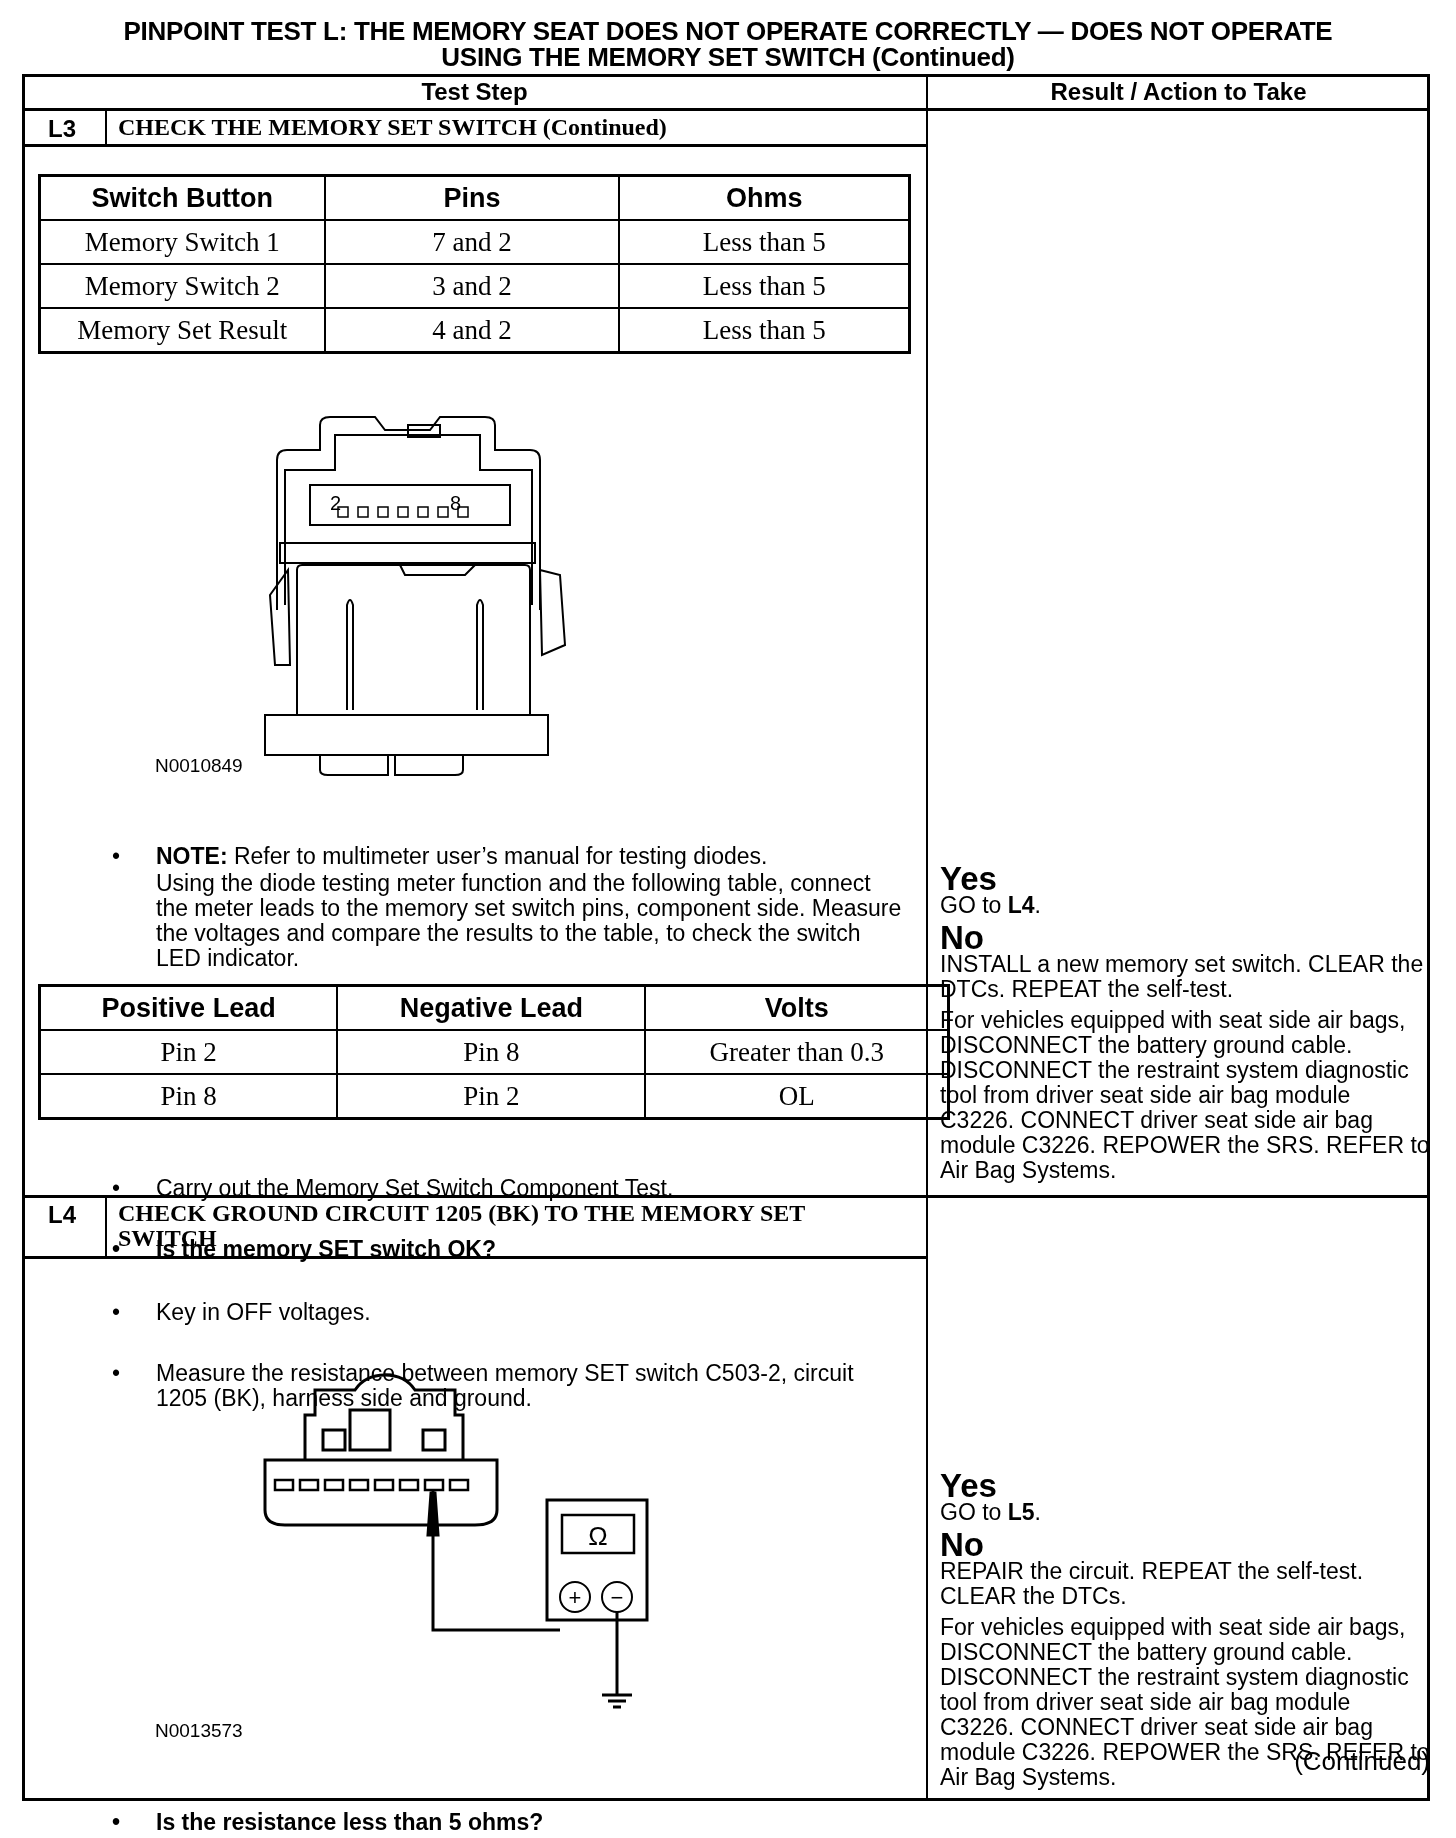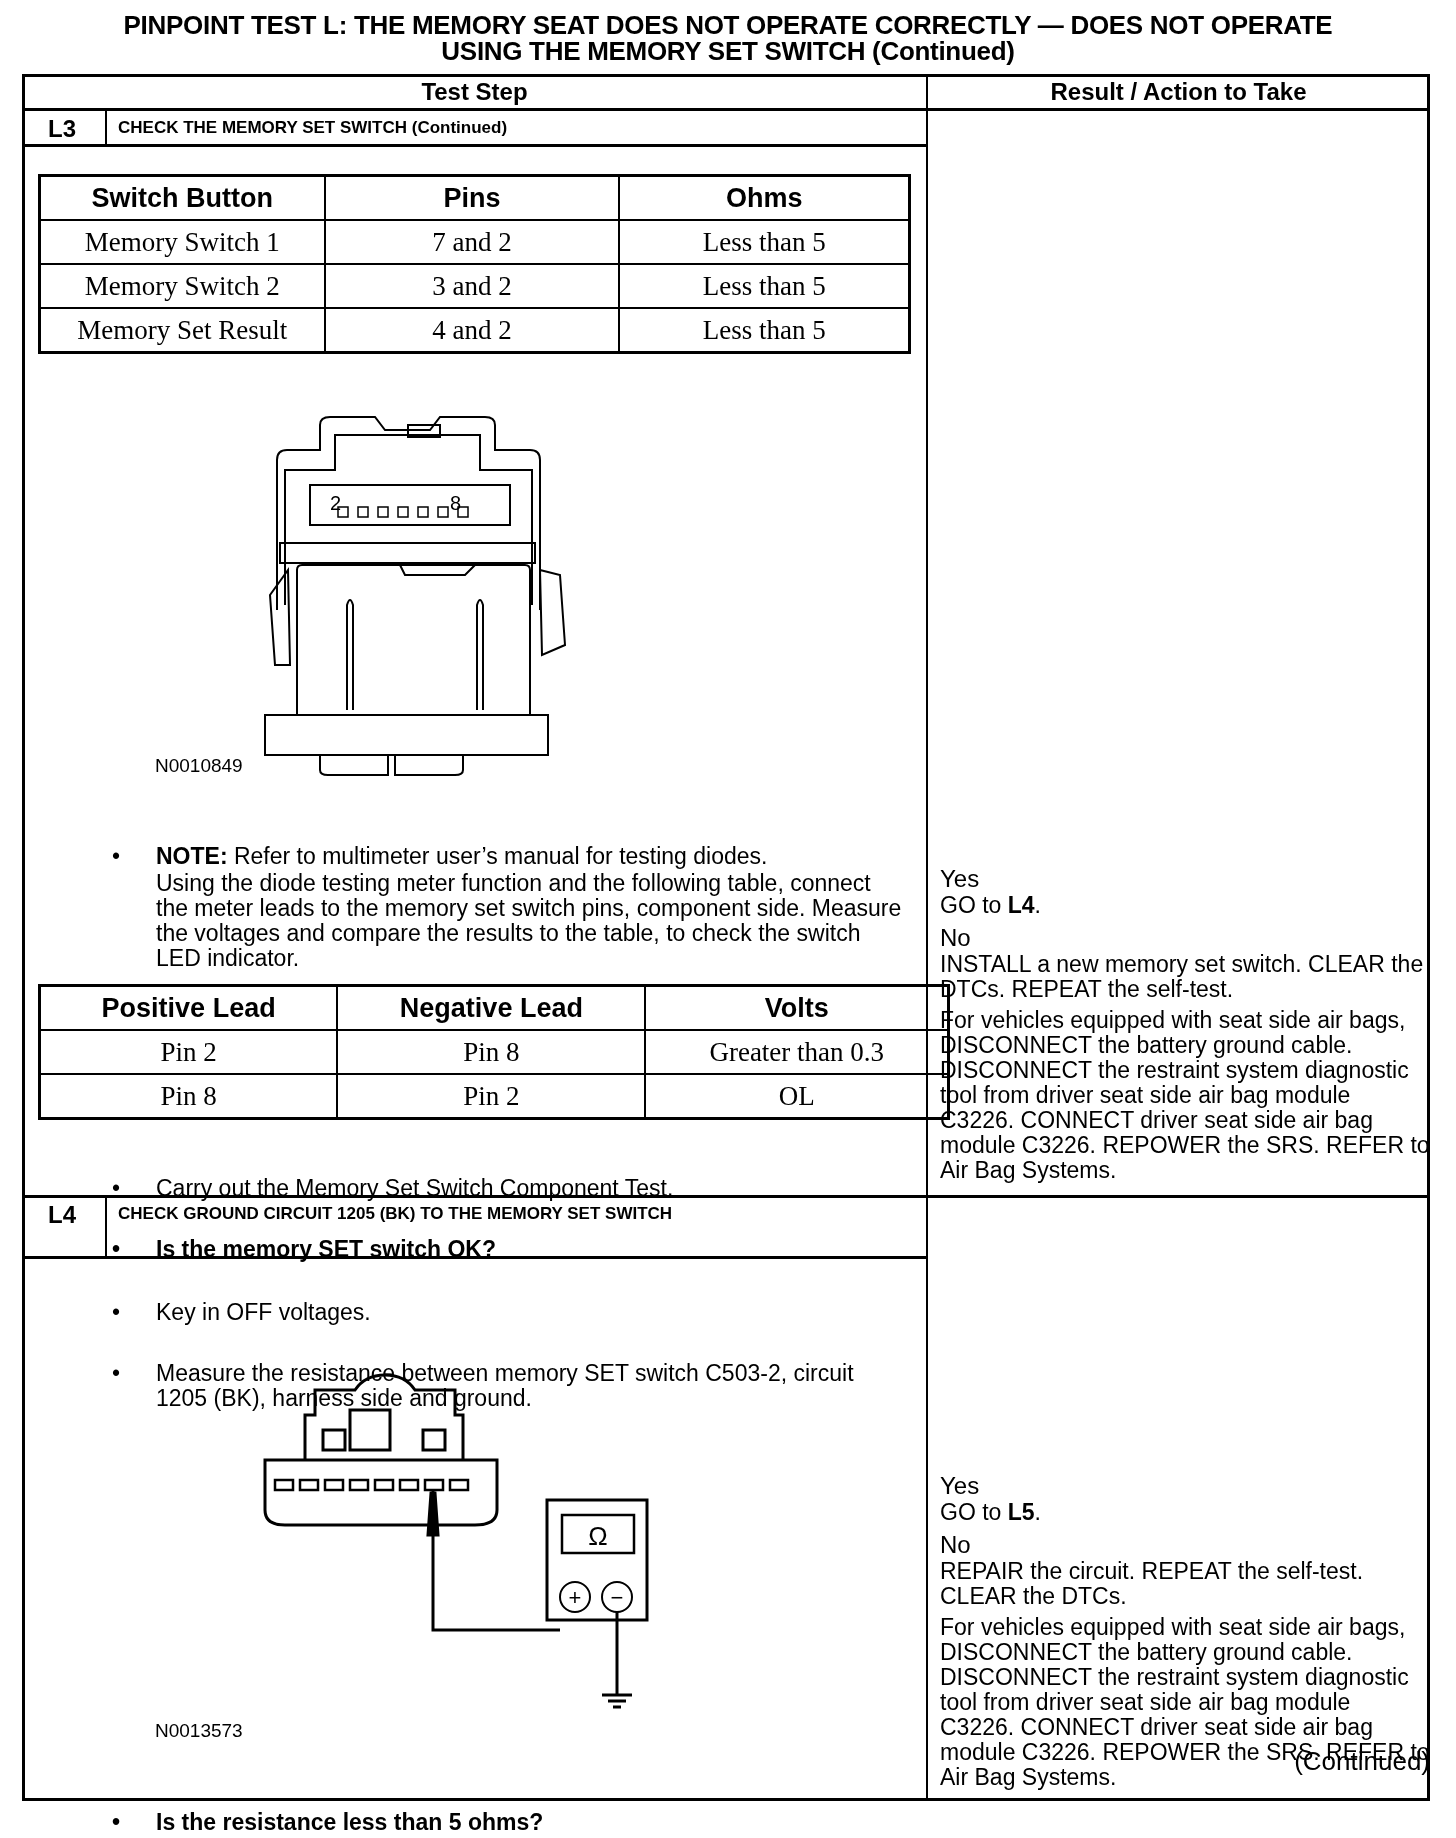--- a/index.html
+++ b/index.html
@@ -1,34 +1,34 @@
 <!DOCTYPE html>
 <html><head>
 <meta charset="utf-8">
 <style>
   html, body { margin:0; padding:0; background:#ffffff; }
   body { width:1456px; height:1838px; position:relative; overflow:hidden; color:#000; font-family:"Liberation Sans", sans-serif; }
-  .title { position:absolute; left:0; top:12px; width:1456px; text-align:center; font-weight:bold; font-size:26px; line-height:26px; letter-spacing:-0.3px; }
+  .title { position:absolute; left:0; top:18px; width:1456px; text-align:center; font-weight:bold; font-size:26px; line-height:26px; letter-spacing:-0.3px; }
   .frame { position:absolute; left:22px; top:74px; width:1408px; height:1727px; border:3px solid #000; box-sizing:border-box; }
   .vline { position:absolute; background:#000; }
   .hline { position:absolute; background:#000; }
   .hdr { position:absolute; font-weight:bold; font-size:24px; text-align:center; }
   .stepid { position:absolute; font-weight:bold; font-size:24px; }
-  .steptitle { position:absolute; font-weight:bold; font-size:17px; line-height:25px; }
+  .steptitle { position:absolute; font-weight:bold; font-size:24px; line-height:25px;font-family:Liberation Serif, serif; }
   table.spec { position:absolute; border-collapse:collapse; border:3px solid #000;padding-left:36px; }
   table.spec th, table.spec td { border:2px solid #000; text-align:center; padding:0; }
   table.spec th { font-family:"Liberation Sans", sans-serif; font-weight:bold; font-size:27px; height:42px; }
   table.spec td { font-family:"Liberation Serif", serif; font-size:27px; height:42px; }
   .bullets { position:absolute; font-size:23px; line-height:25px; margin:0; padding:0; list-style:none; }
   .bullets li { position:relative; padding-left:44px;margin-top:36px; }
   .bullets li::before { content:"\2022"; position:absolute; left:0; top:0; }
   .bold { font-weight:bold; }
   .fig-id { position:absolute; font-size:19px; }
   .result { position:absolute; left:940px; width:490px; font-size:23px; line-height:25px; }
-  .result .yn { font-weight:normal; font-size:24px; line-height:28px; }
+  .result .yn { font-weight:bold; font-size:33px; line-height:28px; }
   .result p { margin:0; }
   .result .gap { margin-top:6px; }
   .cont { position:absolute; right:26px; top:1746px; font-size:26px; }
   svg { position:absolute; overflow:visible; }
 </style>
 </head>
 <body>
 
 <div class="title">
   <div>PINPOINT TEST  L: THE MEMORY SEAT DOES NOT OPERATE CORRECTLY — DOES NOT OPERATE</div>

